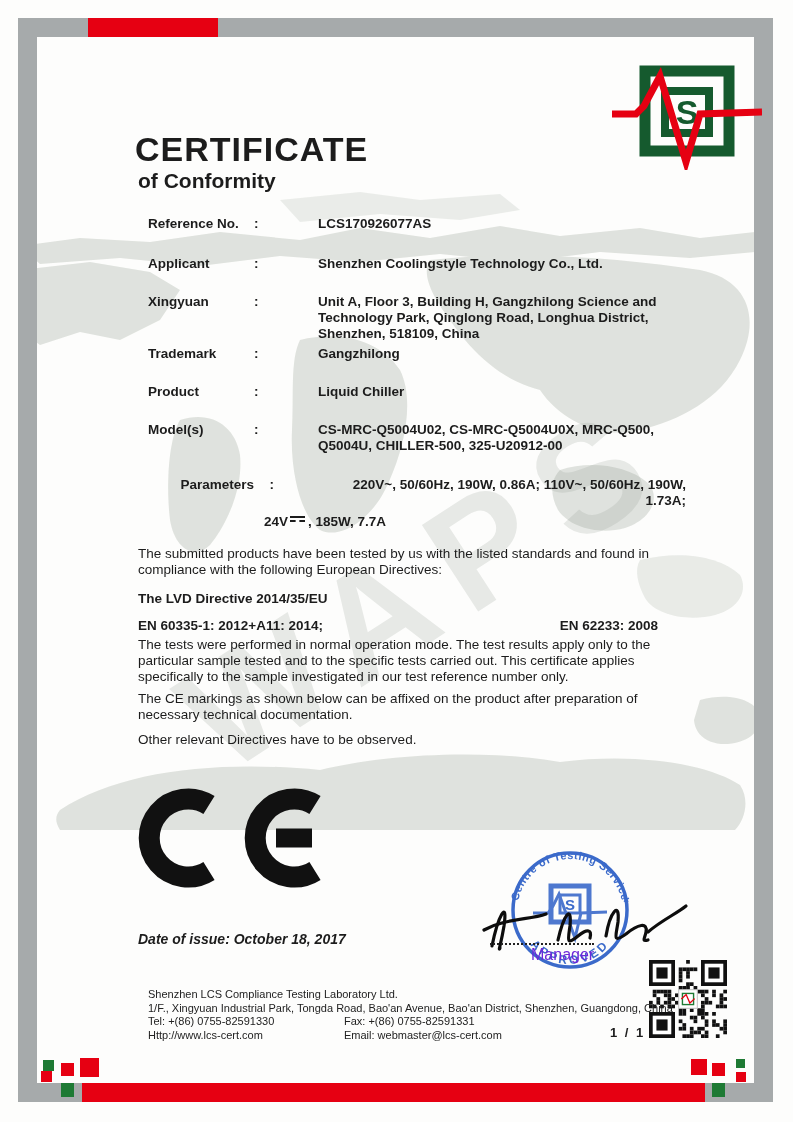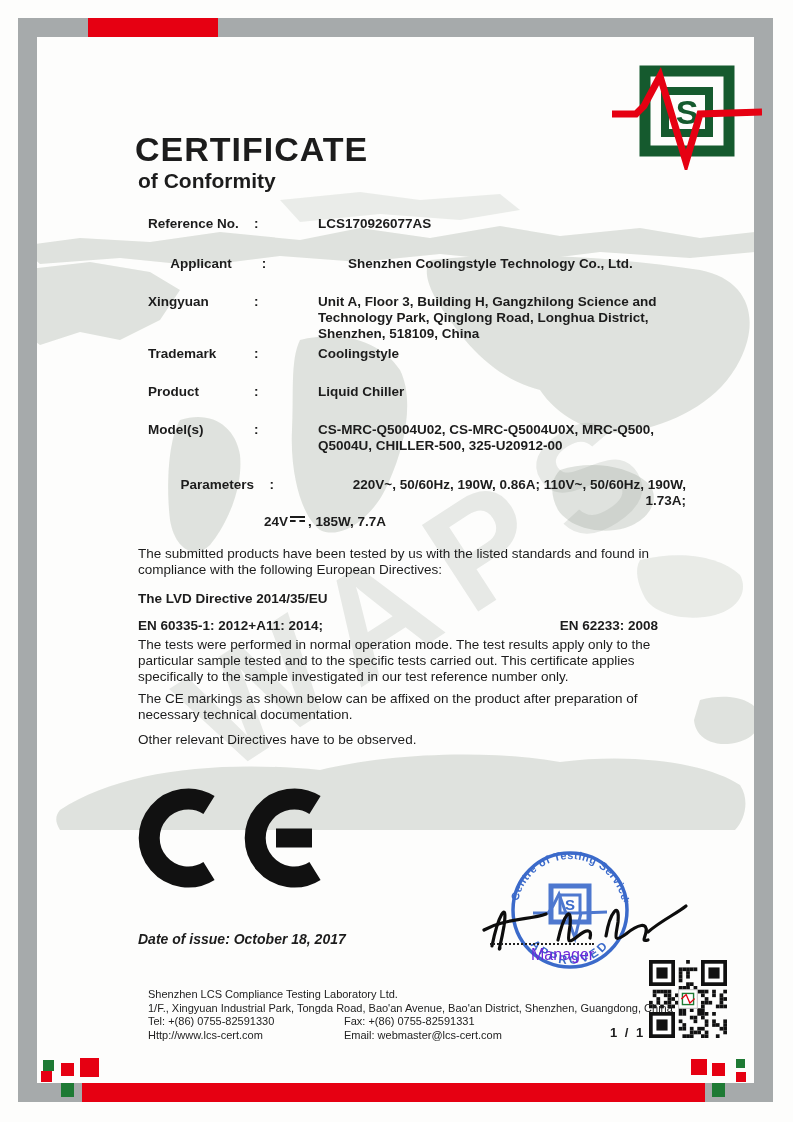--- a/index.html
+++ b/index.html
@@ -93,34 +93,34 @@
     </svg>
 
     <div class="abs title">CERTIFICATE</div>
     <div class="abs subtitle">of Conformity</div>
 
     <div class="abs row" style="top:216px;">
       <span class="lbl">Reference No.</span>
       <span class="col">:</span>
       <span class="val">LCS170926077AS</span>
     </div>
-    <div class="abs row" style="top:256px;text-align:center;">
+    <div class="abs row" style="top:256px;">
       <span class="lbl">Applicant</span>
       <span class="col">:</span>
       <span class="val">Shenzhen Coolingstyle Technology Co., Ltd.</span>
     </div>
     <div class="abs row" style="top:294px;width:548px;">
       <span class="lbl">Xingyuan</span>
       <span class="col">:</span>
       <span class="val">Unit A, Floor 3, Building H, Gangzhilong Science and Technology Park, Qinglong Road, Longhua District, Shenzhen, 518109, China</span>
     </div>
     <div class="abs row" style="top:346px;">
       <span class="lbl">Trademark</span>
       <span class="col">:</span>
-      <span class="val">Coolingstyle</span>
+      <span class="val">Gangzhilong</span>
     </div>
     <div class="abs row" style="top:384px;">
       <span class="lbl">Product</span>
       <span class="col">:</span>
       <span class="val">Liquid Chiller</span>
     </div>
     <div class="abs row" style="top:422px;width:548px;">
       <span class="lbl">Model(s)</span>
       <span class="col">:</span>
       <span class="val">CS-MRC-Q5004U02, CS-MRC-Q5004U0X, MRC-Q500, Q5004U, CHILLER-500, 325-U20912-00</span>

